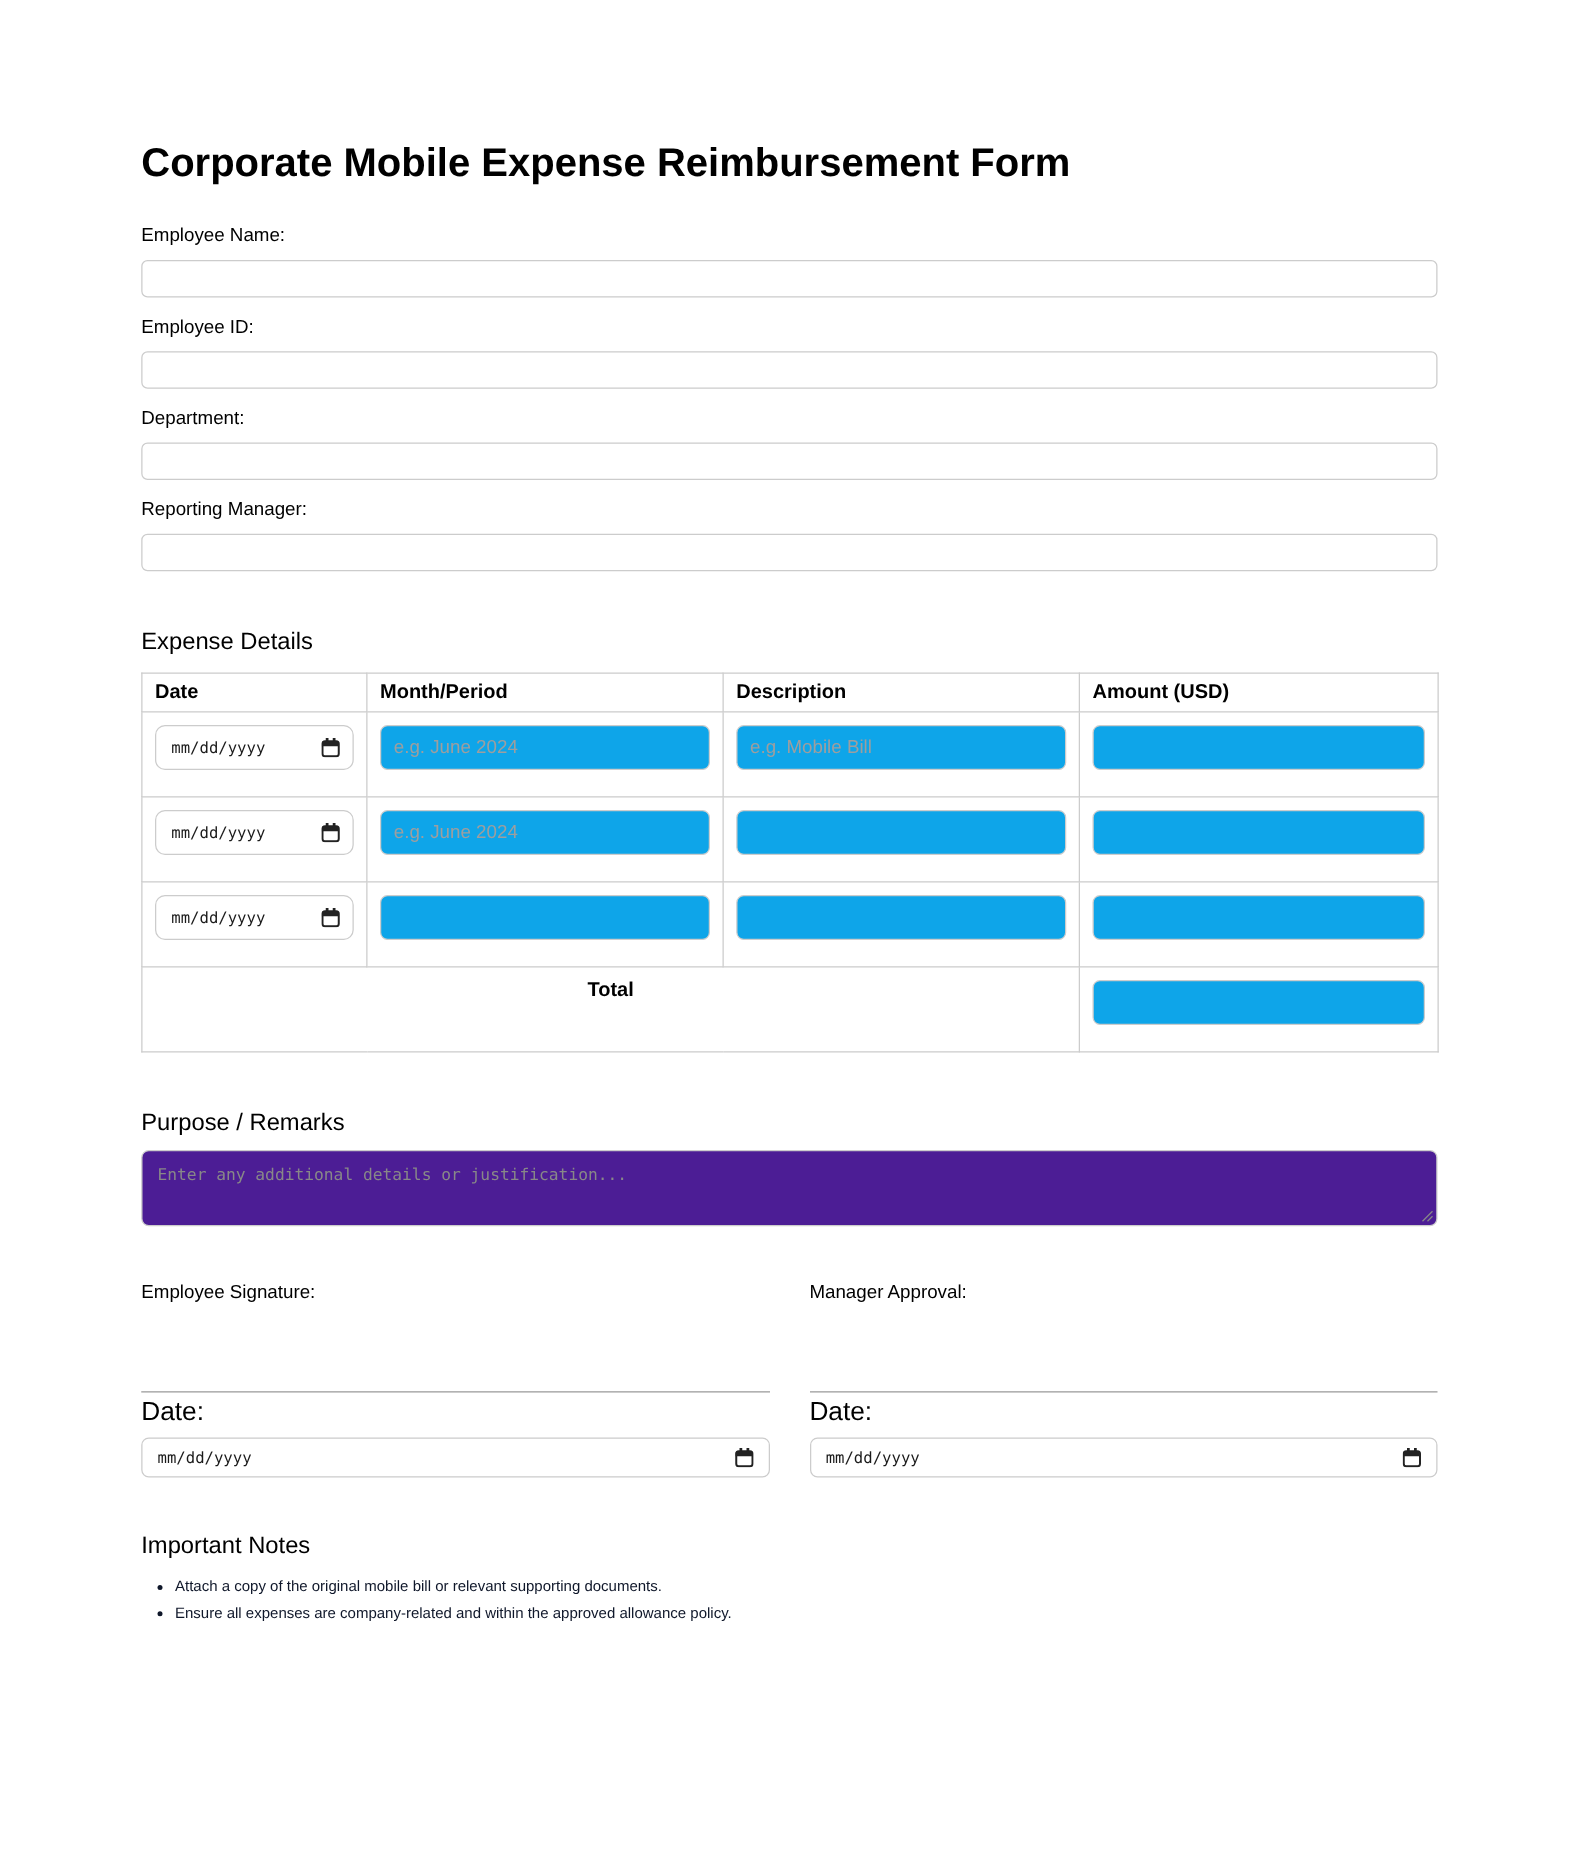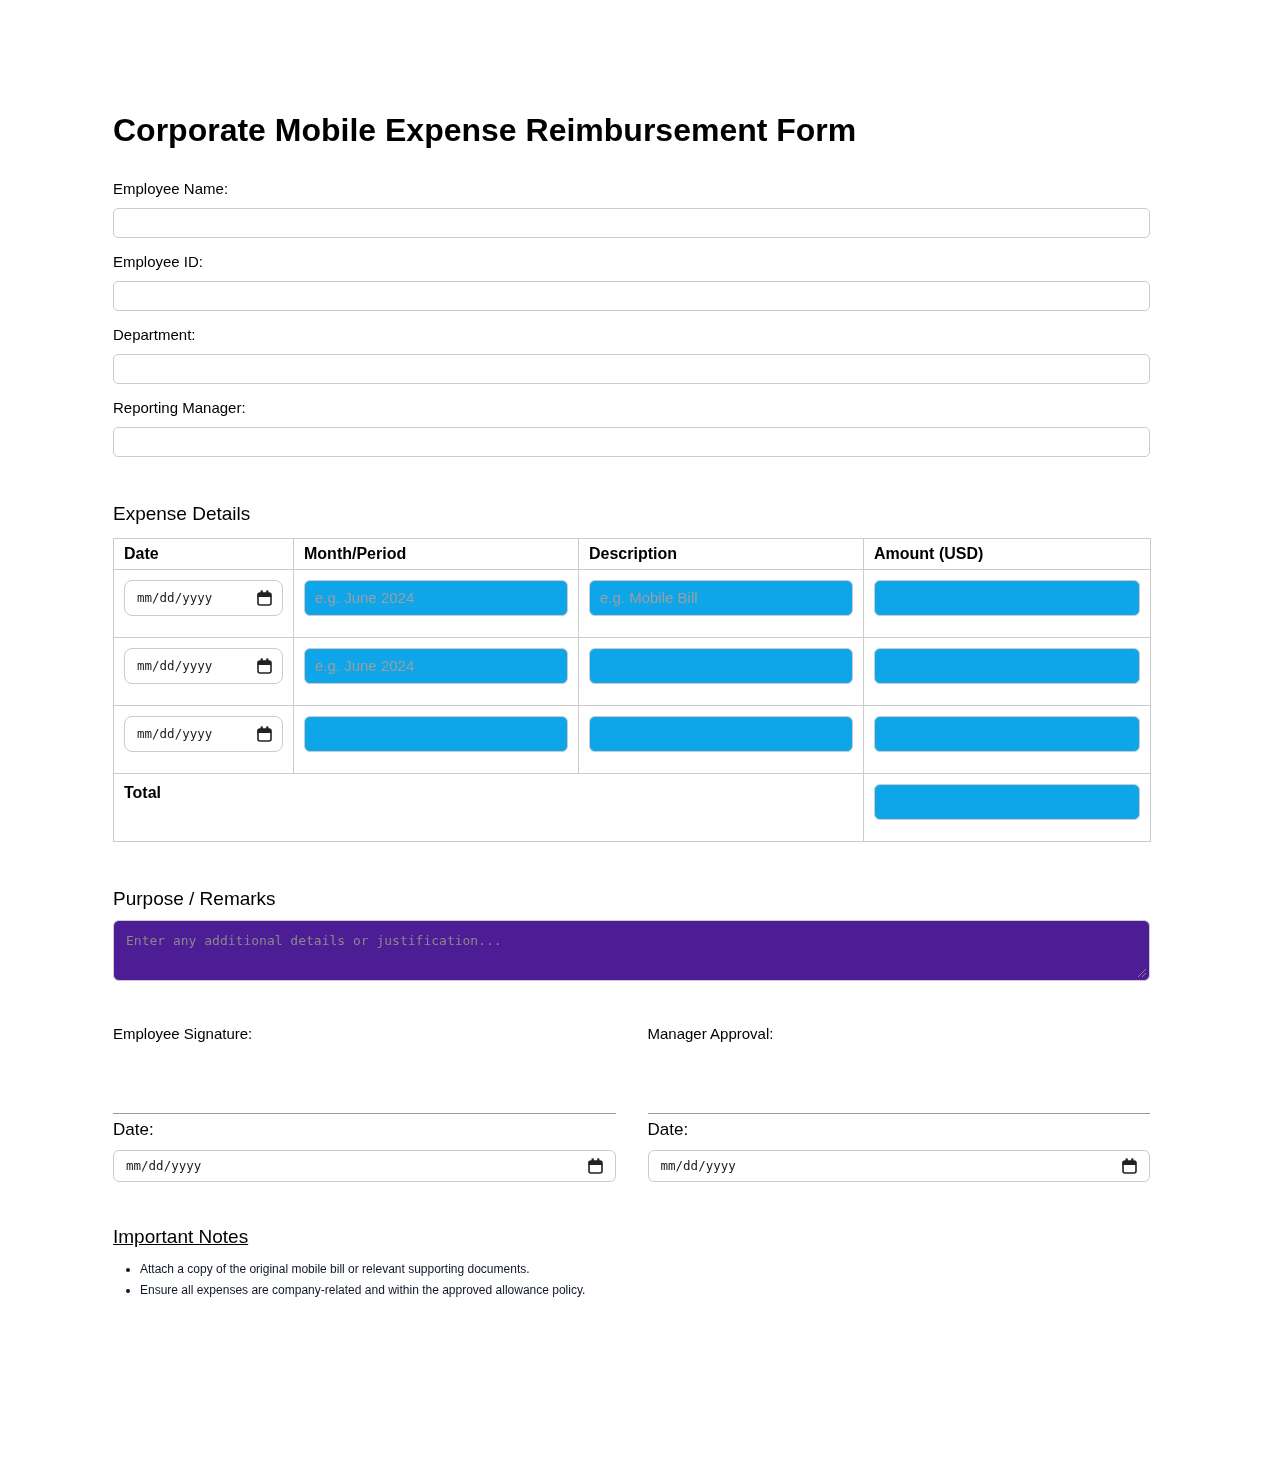--- a/index.html
+++ b/index.html
@@ -72,21 +72,21 @@
     border: 1px solid #ccc; border-radius: 8px;
     background: #fff; cursor: default;
   }
   .date-field .date-text {
     font-family: "DejaVu Sans Mono", "Liberation Mono", monospace;
     font-size: 12.5px; color: #1a1a1a; white-space: nowrap;
   }
   .cal-icon { flex: 0 0 auto; display: block; }
 
   td.total-label-cell {
-    text-align: left; font-weight: bold; font-size: 16px;
+    text-align: center; font-weight: bold; font-size: 16px;
     padding: 20px 10px 21px 10px;
   }
 
   
   .remarks-box {
     position: relative; width: 100%; height: 61px;
     margin-top: 9px;
     border: 1px solid #ccc; border-radius: 6px;
     padding: 10px 12px; background: #4c1d95;
   }
@@ -97,33 +97,33 @@
   .resize-handle {
     position: absolute; right: 2px; bottom: 2px;
     width: 10px; height: 10px;
   }
 
   
   .sig-row { display: flex; gap: 32px; margin-top: 44px; }
   .sig-col { flex: 1; min-width: 0; }
   .sig-label { font-size: 15px; line-height: 17px; }
   .sig-line { border-bottom: 1px solid #999; margin-top: 71px; height: 0; }
-  .sig-date-label { font-size: 17px; line-height: 17px; margin-top: 7px; }
+  .sig-date-label { font-size: 21px; line-height: 17px; margin-top: 7px; }
   .sig-date-field {
     margin-top: 12px; height: 32px; border-radius: 6px;
     display: flex; align-items: center; justify-content: space-between;
     padding: 0 12px; border: 1px solid #ccc; background: #fff;
   }
   .sig-date-field .date-text {
     font-family: "DejaVu Sans Mono", "Liberation Mono", monospace;
     font-size: 12.5px; color: #1a1a1a;
   }
 
   
-  .notes-heading { margin-top: 44px; text-decoration: underline; }
+  .notes-heading { margin-top: 44px; }
   ul.notes-list { margin: 11px 0 0 0; padding-left: 27px; }
   ul.notes-list li { font-size: 12px; line-height: 21px; color: #0f172a; }
 </style>
 </head>
 <body>
 
 <div class="clip">
   <div class="content">
 
     <h1 class="title">Corporate Mobile Expense Reimbursement Form</h1>

